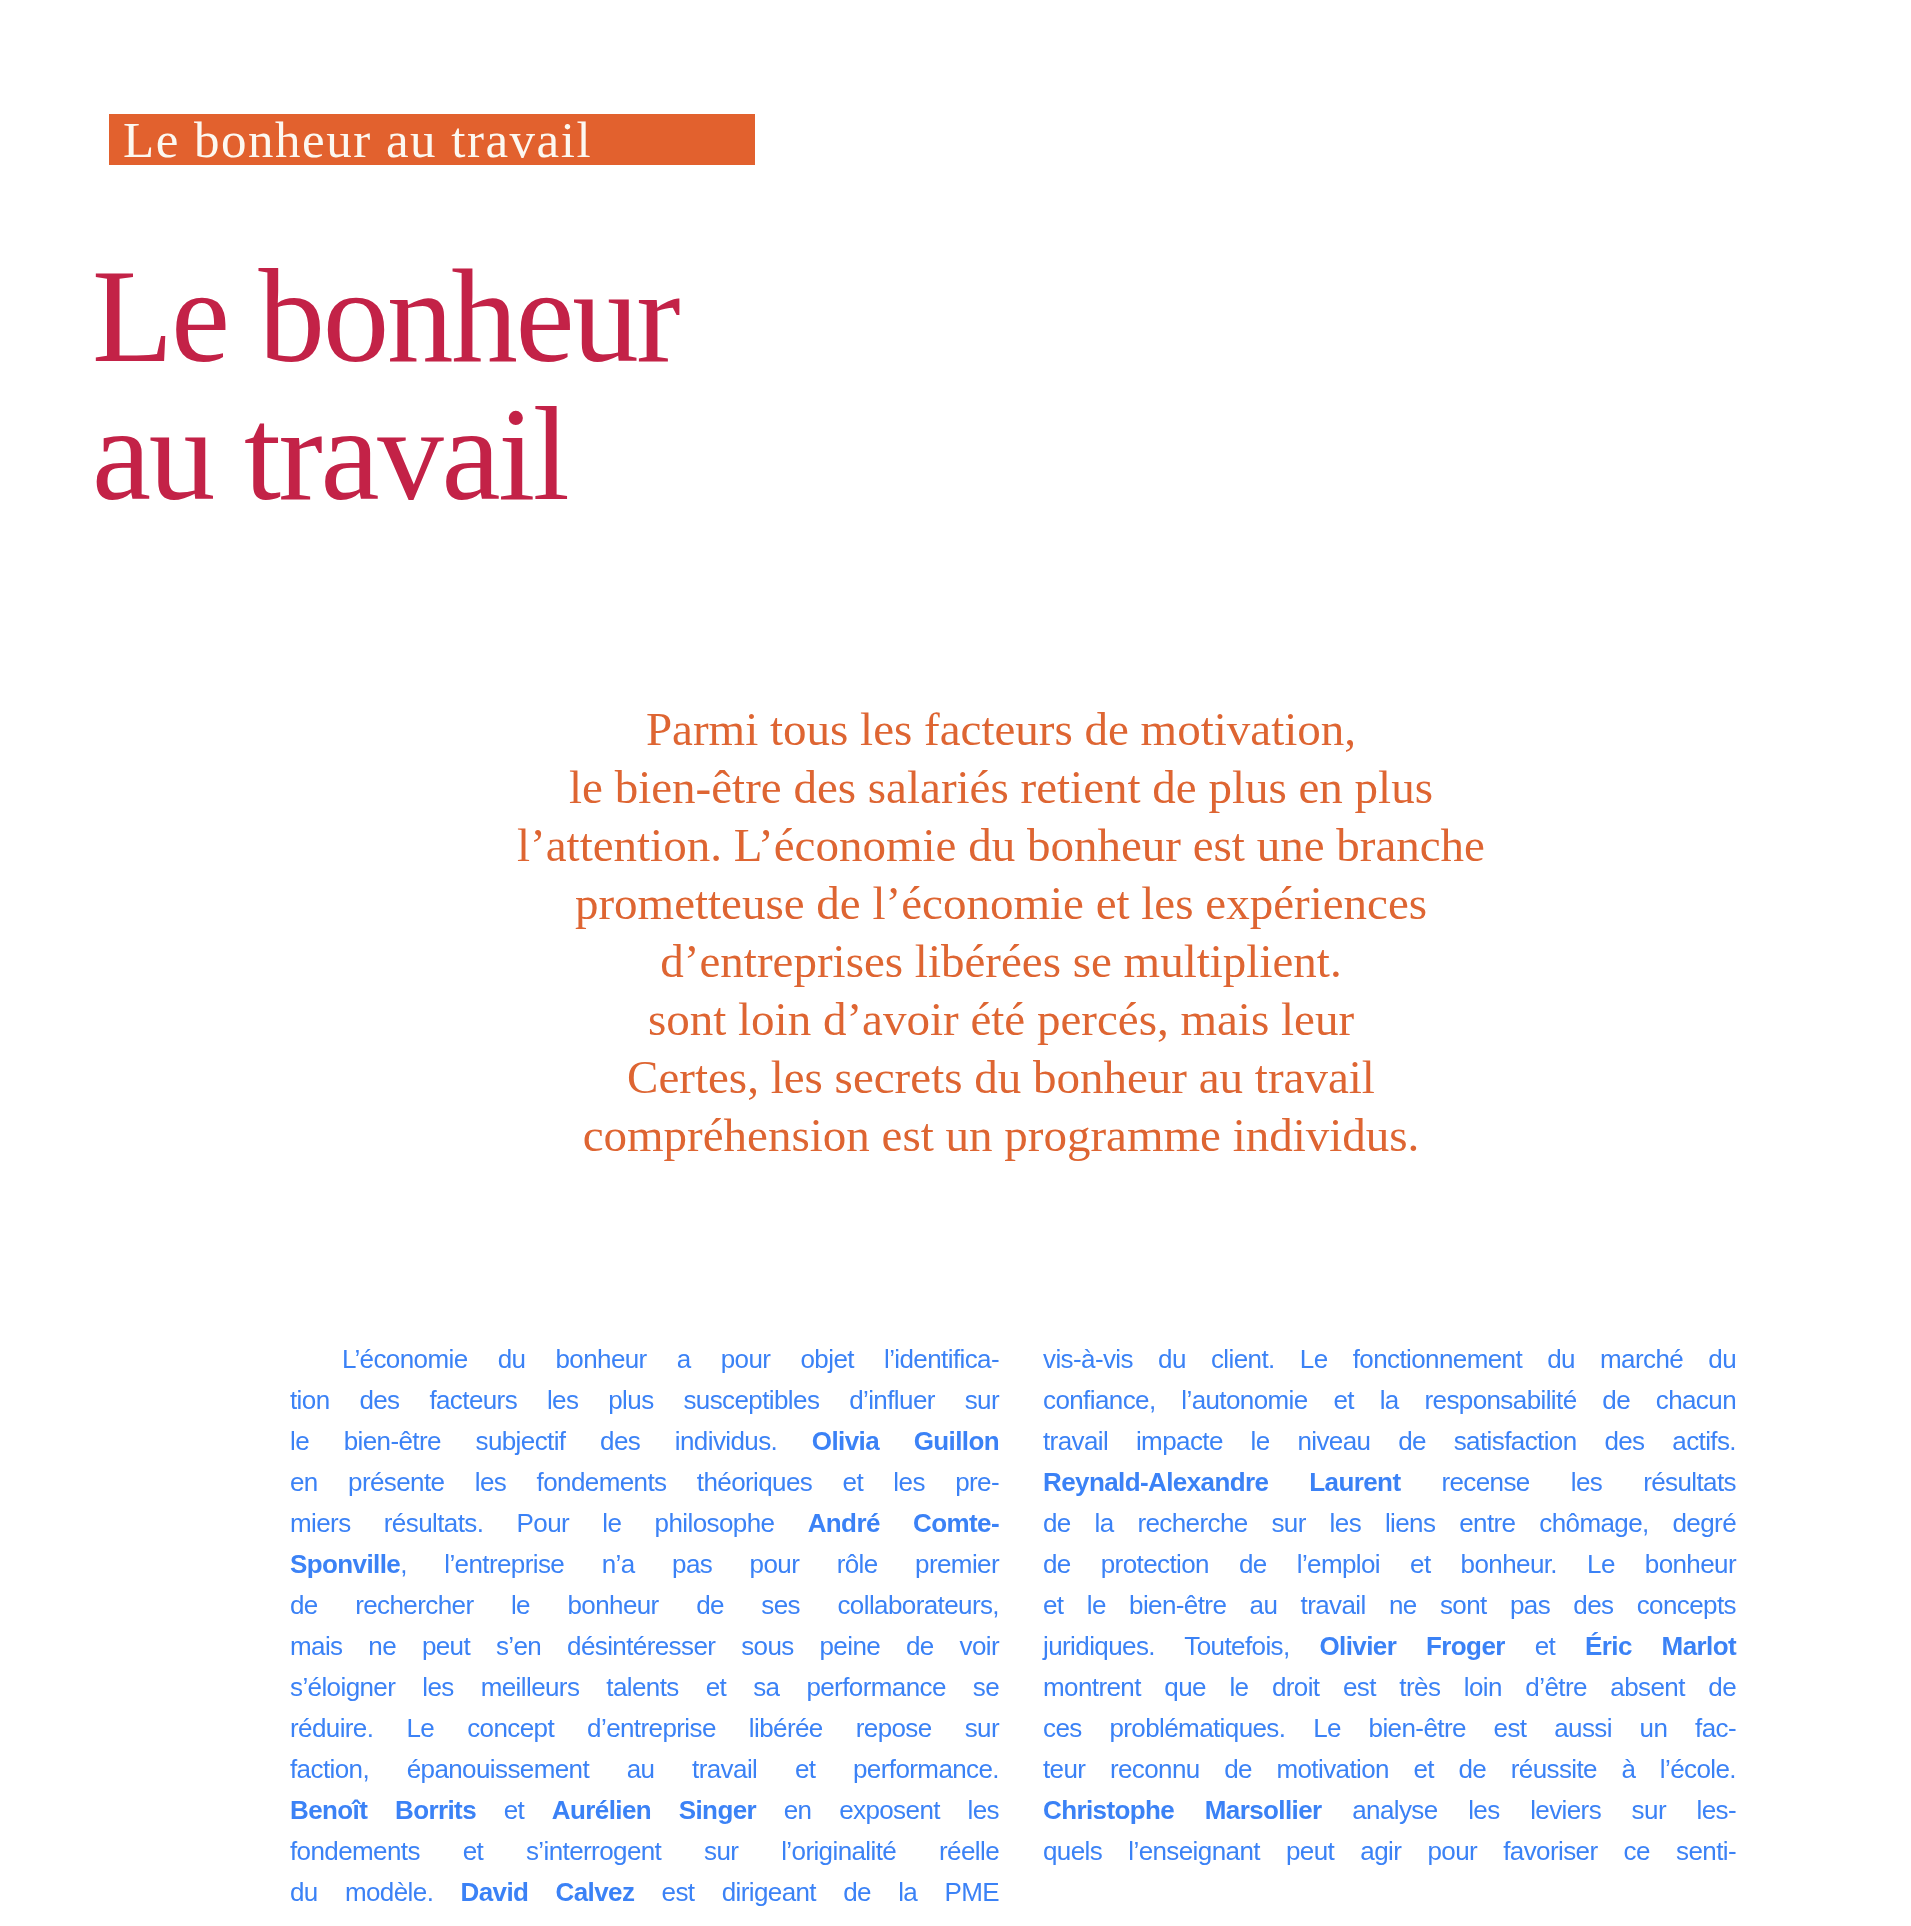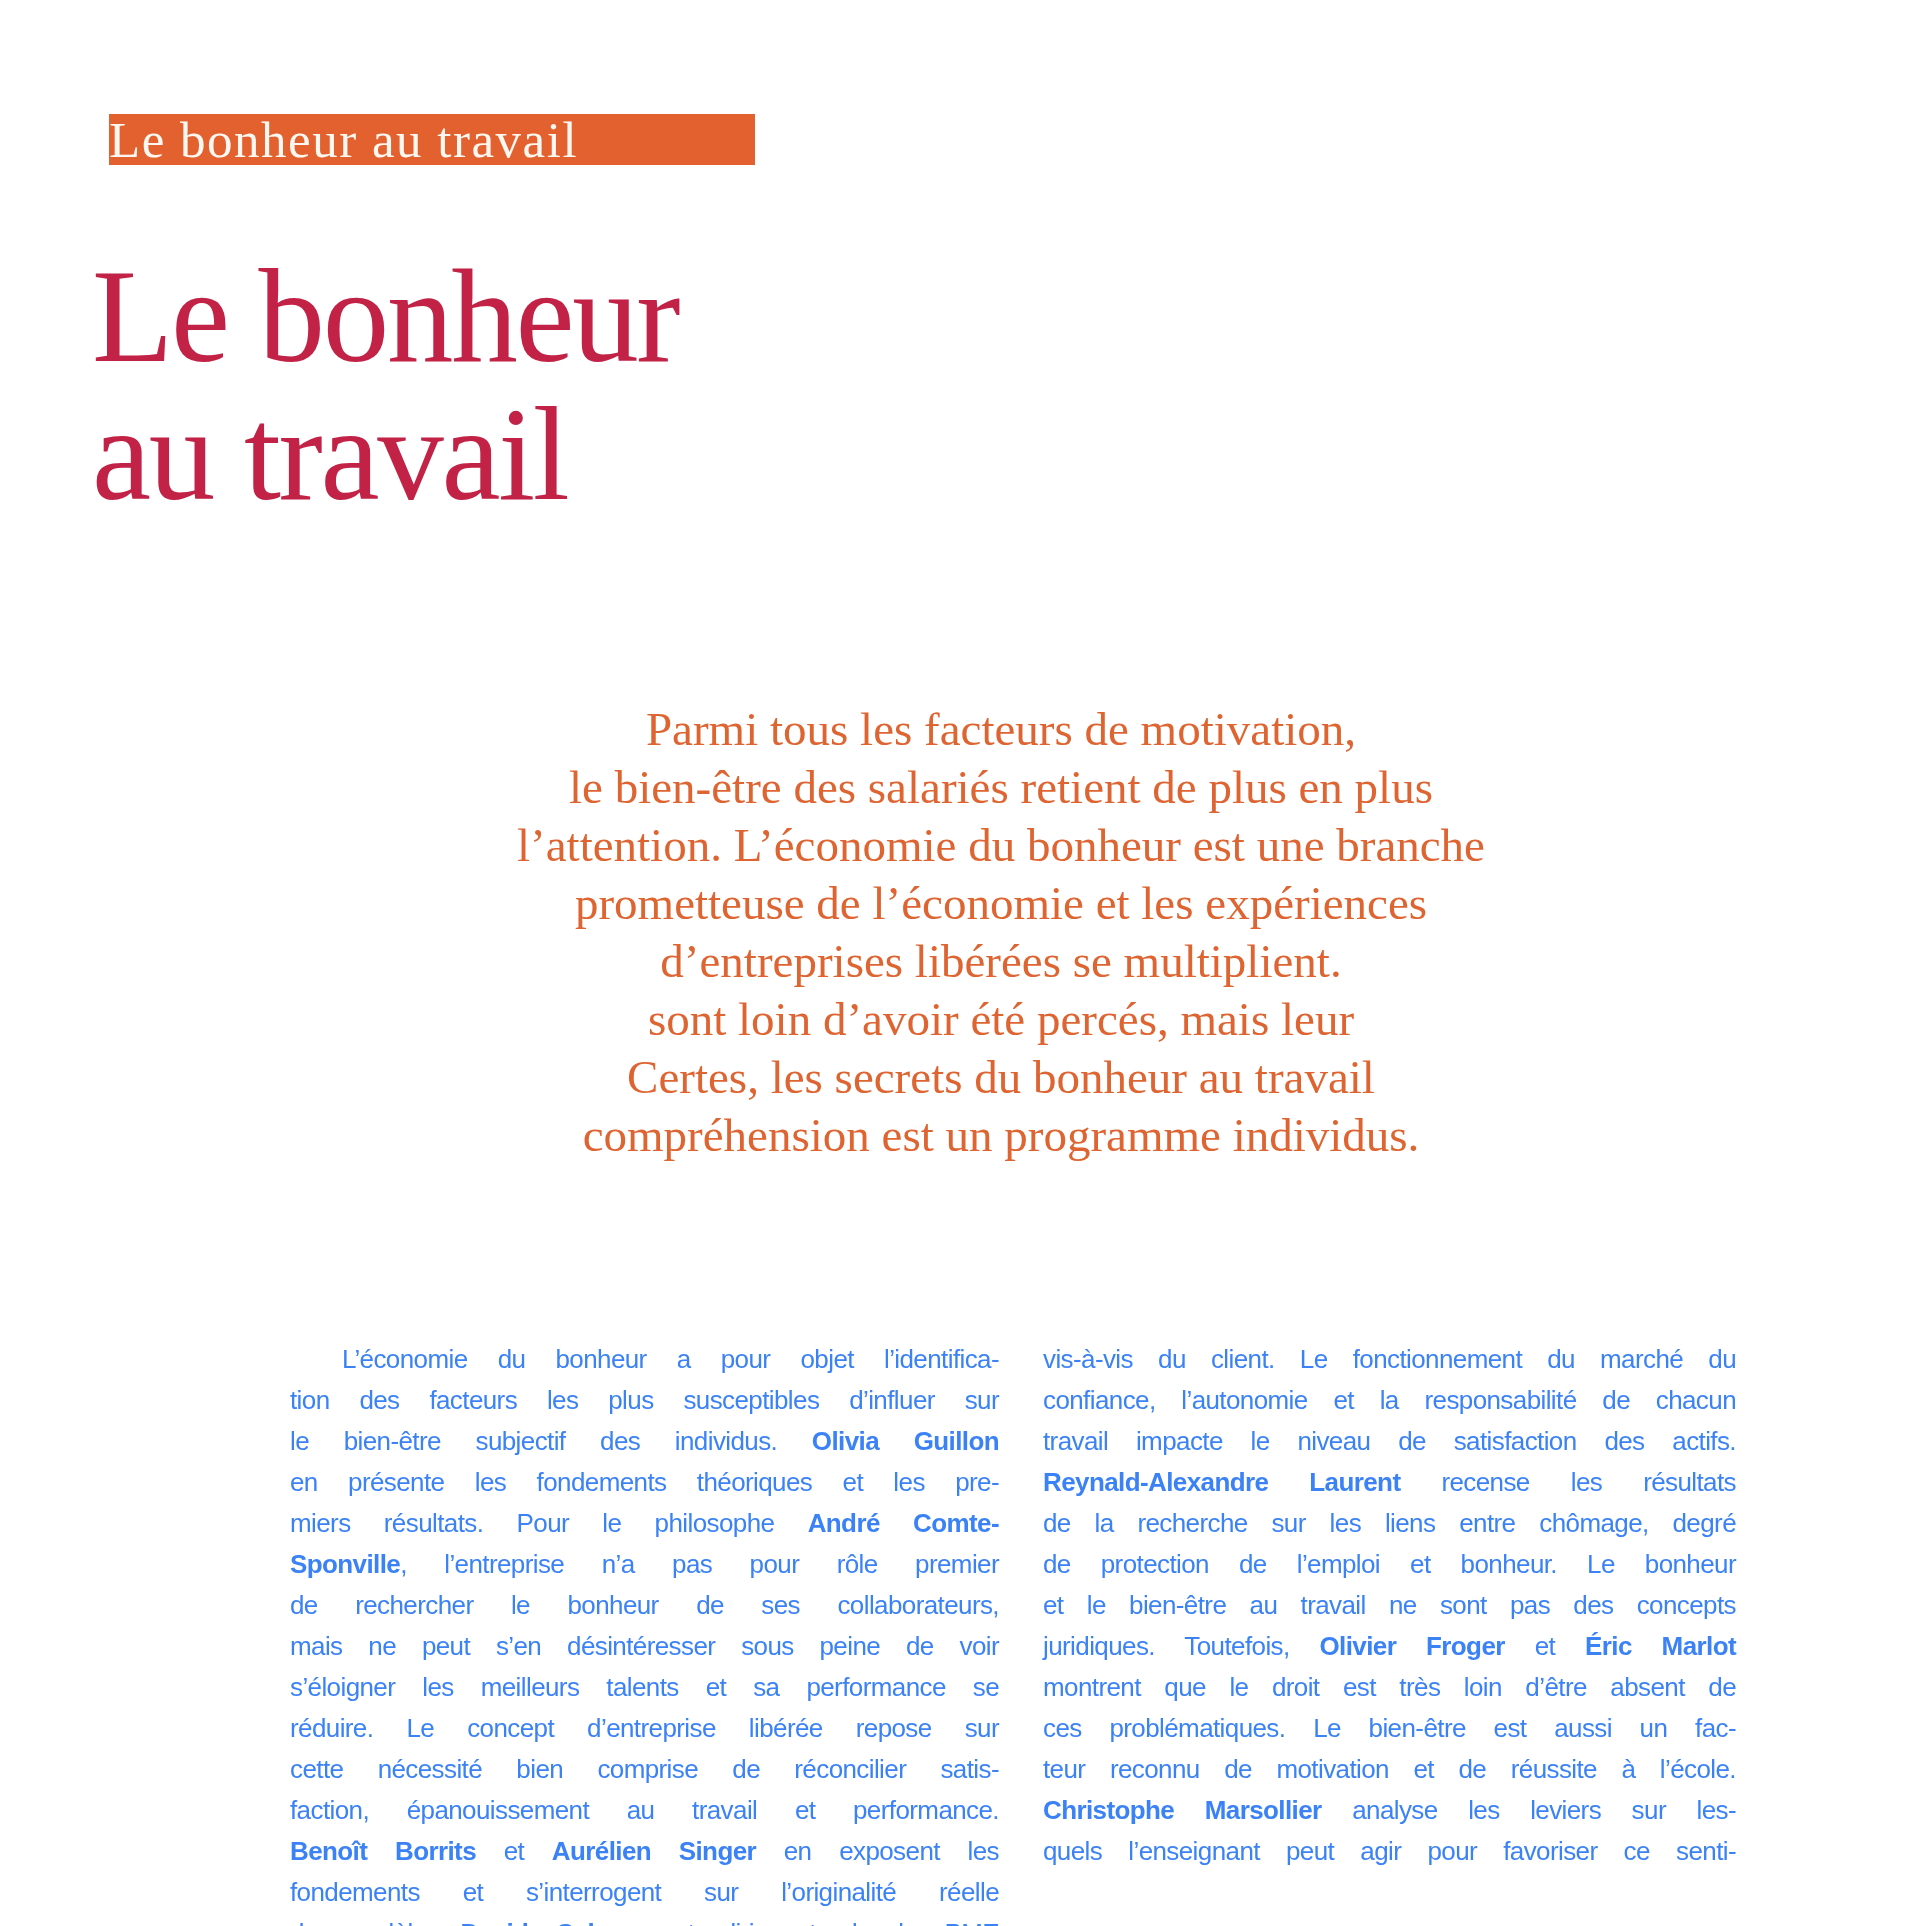--- a/index.html
+++ b/index.html
@@ -11,20 +11,21 @@
     color:#2b2a28;
     overflow:hidden;
   }
 
   
   .badge {
     position:absolute; left:109px; top:114px;
     width:646px; height:51px;
     background:#e2612e;
     display:flex; align-items:center;
+    padding-left:14px;
     white-space:nowrap;
   }
   .badge-label {
     font-family:"Liberation Serif", serif;
     font-size:51px; line-height:46px;
     letter-spacing:1.5px;
     color:#fcf8f1;
   }
 
   
@@ -91,21 +92,20 @@
       <div class="bodyline indent">L’économie du bonheur a pour objet l’identifica-</div>
       <div class="bodyline">tion des facteurs les plus susceptibles d’influer sur</div>
       <div class="bodyline">le bien-être subjectif des individus. <b>Olivia Guillon</b></div>
       <div class="bodyline">en présente les fondements théoriques et les pre-</div>
       <div class="bodyline">miers résultats. Pour le philosophe <b>André Comte-</b></div>
       <div class="bodyline"><b>Sponville</b>, l’entreprise n’a pas pour rôle premier</div>
       <div class="bodyline">de rechercher le bonheur de ses collaborateurs,</div>
       <div class="bodyline">mais ne peut s’en désintéresser sous peine de voir</div>
       <div class="bodyline">s’éloigner les meilleurs talents et sa performance se</div>
       <div class="bodyline">réduire. Le concept d’entreprise libérée repose sur</div>
-      <div class="bodyline">cette nécessité bien comprise de réconcilier satis-</div>
       <div class="bodyline">faction, épanouissement au travail et performance.</div>
       <div class="bodyline"><b>Benoît Borrits</b> et <b>Aurélien Singer</b> en exposent les</div>
       <div class="bodyline">fondements et s’interrogent sur l’originalité réelle</div>
       <div class="bodyline">du modèle. <b>David Calvez</b> est dirigeant de la PME</div>
     </div>
   <div class="col-right">
     <div>
         <div class="bodyline">vis-à-vis du client. Le fonctionnement du marché du</div>
         <div class="bodyline">confiance, l’autonomie et la responsabilité de chacun</div>
         <div class="bodyline">travail impacte le niveau de satisfaction des actifs.</div>

